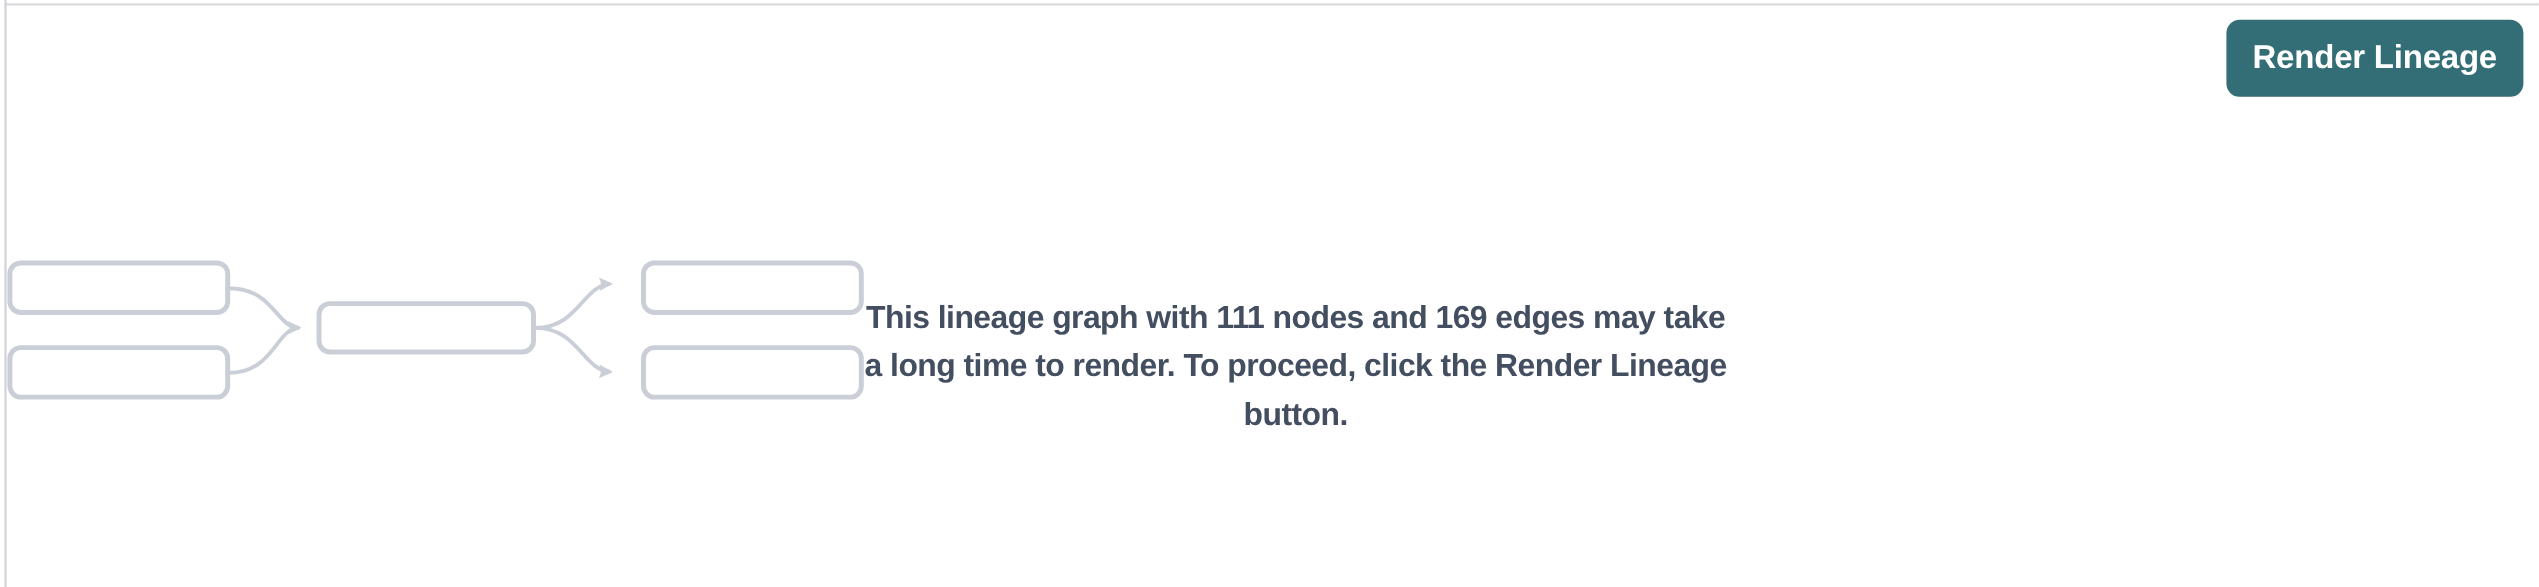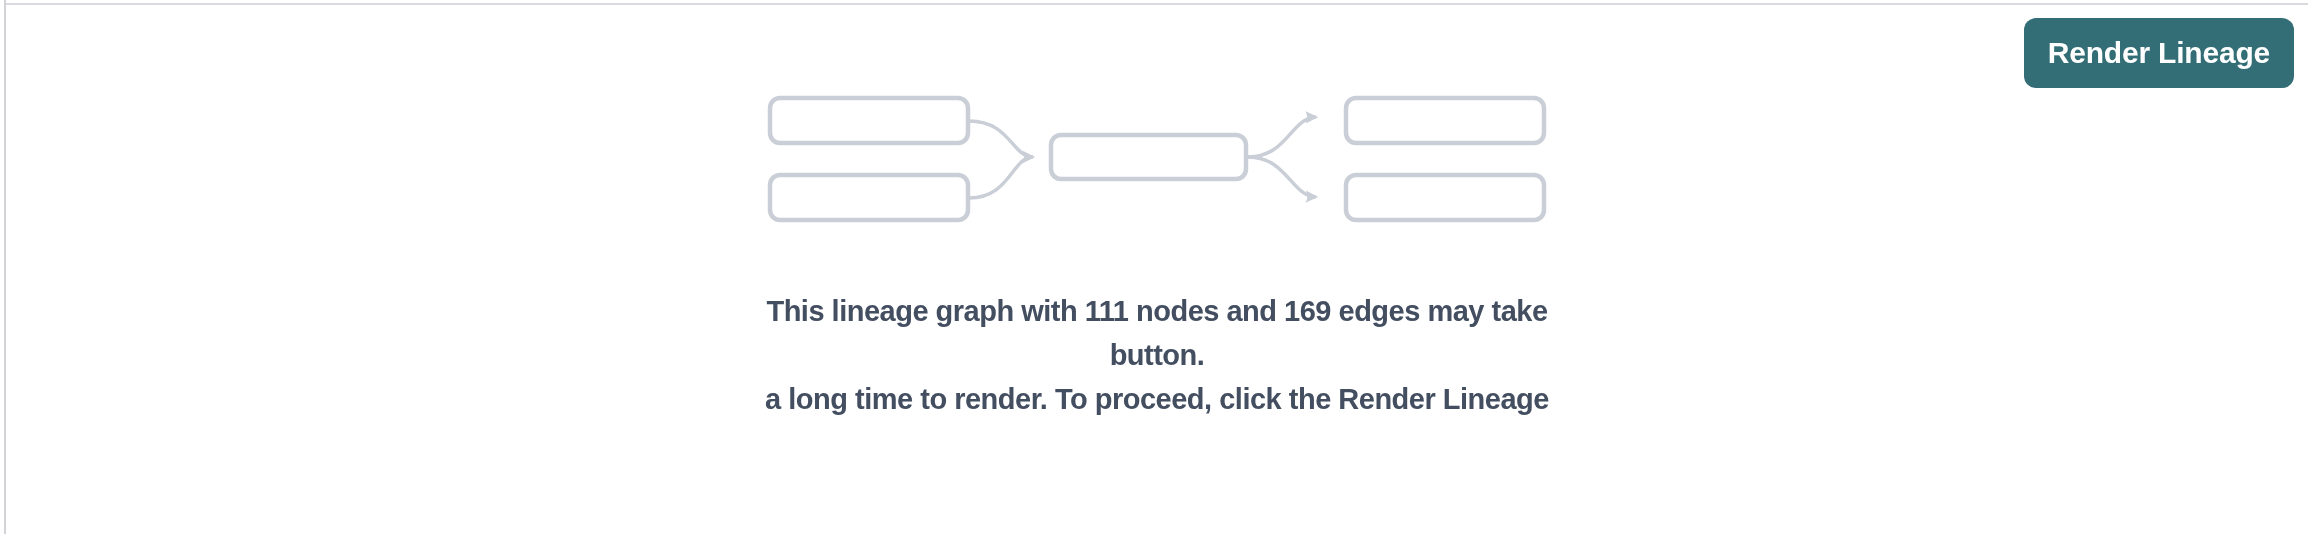--- a/index.html
+++ b/index.html
@@ -34,22 +34,22 @@
     color:var(--accent-text);
     border:none;border-radius:12px;
     font-family:"Liberation Sans",sans-serif;
     font-size:30px;font-weight:700;
     letter-spacing:-0.2px;
     cursor:pointer;
     display:flex;align-items:center;justify-content:center;
   }
   .content{
     position:absolute;left:6px;right:0;top:0;bottom:0;
-    display:flex;flex-direction:column;align-items:center;
-    padding-top:95px;
+    display:flex;flex-direction:row;align-items:center;
+    padding-top:65px;
   }
   .illustration{display:block;}
   .message{
     margin-top:66px;
     color:var(--msg-color);
     font-size:29px;font-weight:700;
     letter-spacing:-0.5px;
     line-height:44px;
     text-align:center;
   }
@@ -83,17 +83,17 @@
       <rect x="3" y="3" width="198" height="45" rx="10"></rect>
       <rect x="3" y="80" width="198" height="45" rx="10"></rect>
       <rect x="284" y="40" width="195" height="44" rx="10"></rect>
       <rect x="579" y="3" width="198" height="45" rx="10"></rect>
       <rect x="579" y="80" width="198" height="45" rx="10"></rect>
     </g>
   </svg>
 
   <p class="message">
     <span class="line">This lineage graph with 111 nodes and 169 edges may take</span>
+    <span class="line">a long time to render. To proceed, click the Render Lineage</span>
     <span class="line">button.</span>
-    <span class="line">a long time to render. To proceed, click the Render Lineage</span>
   </p>
 
 </div>
 
 </body></html>

